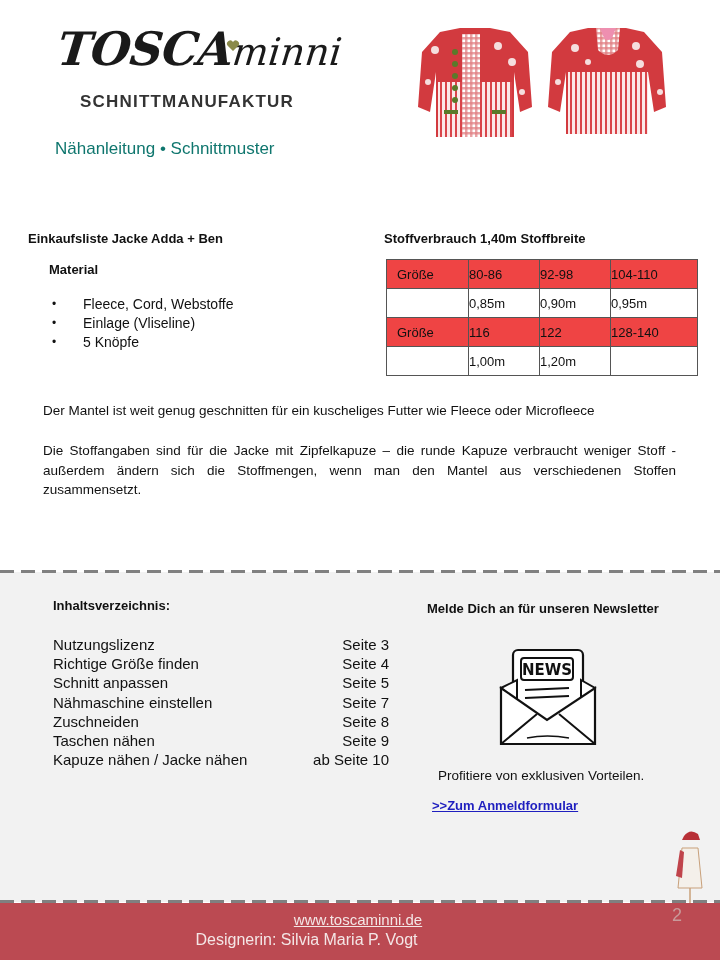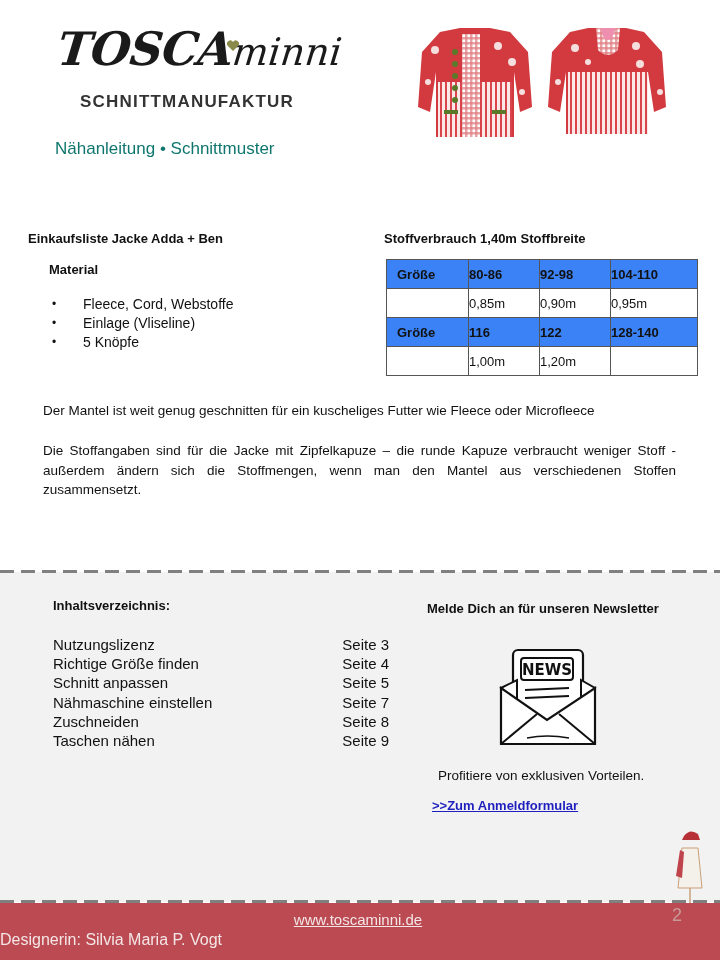--- a/index.html
+++ b/index.html
@@ -32,21 +32,21 @@
   table.fab {
     left:386px; top:259px; border-collapse:collapse; font-size:13px;
   }
   table.fab td {
     border:1px solid #555; height:28px; padding:0; text-align:left;
   }
   table.fab td.c0 { width:71px; text-align:left; padding-left:10px; }
   table.fab td.c1 { width:70px; }
   table.fab td.c2 { width:70px; }
   table.fab td.c3 { width:86px; }
-  table.fab tr.hdr td { background:#3b82f6; font-weight:bold; }
+  table.fab tr.hdr td { background:#ef4444; font-weight:normal; }
   
   .para1 { left:43px; top:403px; font-size:13.5px; font-family:"Liberation Sans Narrow","Liberation Sans", sans-serif; }
   .para2 {
     left:43px; top:441px; width:633px; font-size:13.5px; line-height:19.5px; text-align:justify;
   }
   
   .panel { left:0; top:572px; width:720px; height:330px; background:#f2f2f2; }
   .dash-top { left:0; top:570px; width:720px; height:3px;
     background:repeating-linear-gradient(90deg,#808080 0 14px,transparent 14px 21px); }
   .dash-bot { left:0; top:900px; width:720px; height:3px;
@@ -55,21 +55,21 @@
   .toc { left:53px; top:635px; width:336px; font-size:15px; }
   .toc .row { display:flex; justify-content:space-between; height:19.2px; line-height:19.2px; }
   .h-news { left:427px; top:601px; font-size:13px; font-weight:bold; }
   .news-icon { left:497px; top:648px; width:100px; height:100px; }
   .news-text { left:438px; top:768px; font-size:13.5px; }
   .news-link { left:432px; top:798px; font-size:13px; font-weight:bold; color:#1f1fbf; text-decoration:underline; cursor:pointer; }
   
   .footer { left:0; top:903px; width:720px; height:57px; background:#bb4a52; }
   .foot-url { left:0; top:911px; width:720px; text-align:center; font-size:15px; color:#f4e6e6; text-decoration:underline; cursor:pointer; }
   .foot-url span { margin-left:-4px; }
-  .foot-designer { left:0; top:931px; width:613px; text-align:left; font-size:16px; color:#f4e6e6; }
+  .foot-designer { left:0; top:931px; width:613px; text-align:center; font-size:16px; color:#f4e6e6; }
   .page-num { left:672px; top:905px; font-size:18px; color:#c99a9a; }
   .dress { left:668px; top:828px; width:44px; height:112px; }
 </style>
 </head>
 <body>
 
 <div class="abs logo-script">
   <span>TOSCA</span><span class="small">minni</span>
 </div>
 <svg class="abs logo-heart" width="14" height="12" viewBox="0 0 14 12">
@@ -199,20 +199,24 @@
       <span>Seite 7</span>
     </div>
   <div class="row">
       <span>Zuschneiden</span>
       <span>Seite 8</span>
     </div>
   <div class="row">
       <span>Taschen nähen</span>
       <span>Seite 9</span>
     </div>
+  <div class="row">
+      <span>Kapuze nähen / Jacke nähen</span>
+      <span>ab Seite 10</span>
+    </div>
 </div>
 
 <div class="abs h-news">Melde Dich an für unseren Newsletter</div>
 <svg class="abs news-icon" viewBox="0 0 100 100">
   <rect x="16" y="2" width="70" height="70" rx="5" fill="#fff" stroke="#111" stroke-width="2.2"></rect>
   <rect x="24" y="10" width="52" height="22" rx="3" fill="none" stroke="#111" stroke-width="2"></rect>
   <text x="50" y="27" text-anchor="middle" font-family="DejaVu Sans, sans-serif" font-size="15" font-weight="bold" fill="#111">NEWS</text>
   <line x1="28" y1="42" x2="72" y2="40" stroke="#111" stroke-width="1.8"></line>
   <line x1="28" y1="50" x2="72" y2="48" stroke="#111" stroke-width="1.8"></line>
   <path d="M4 40 L20 32 L20 56 Z" fill="#fff" stroke="#111" stroke-width="2"></path>

